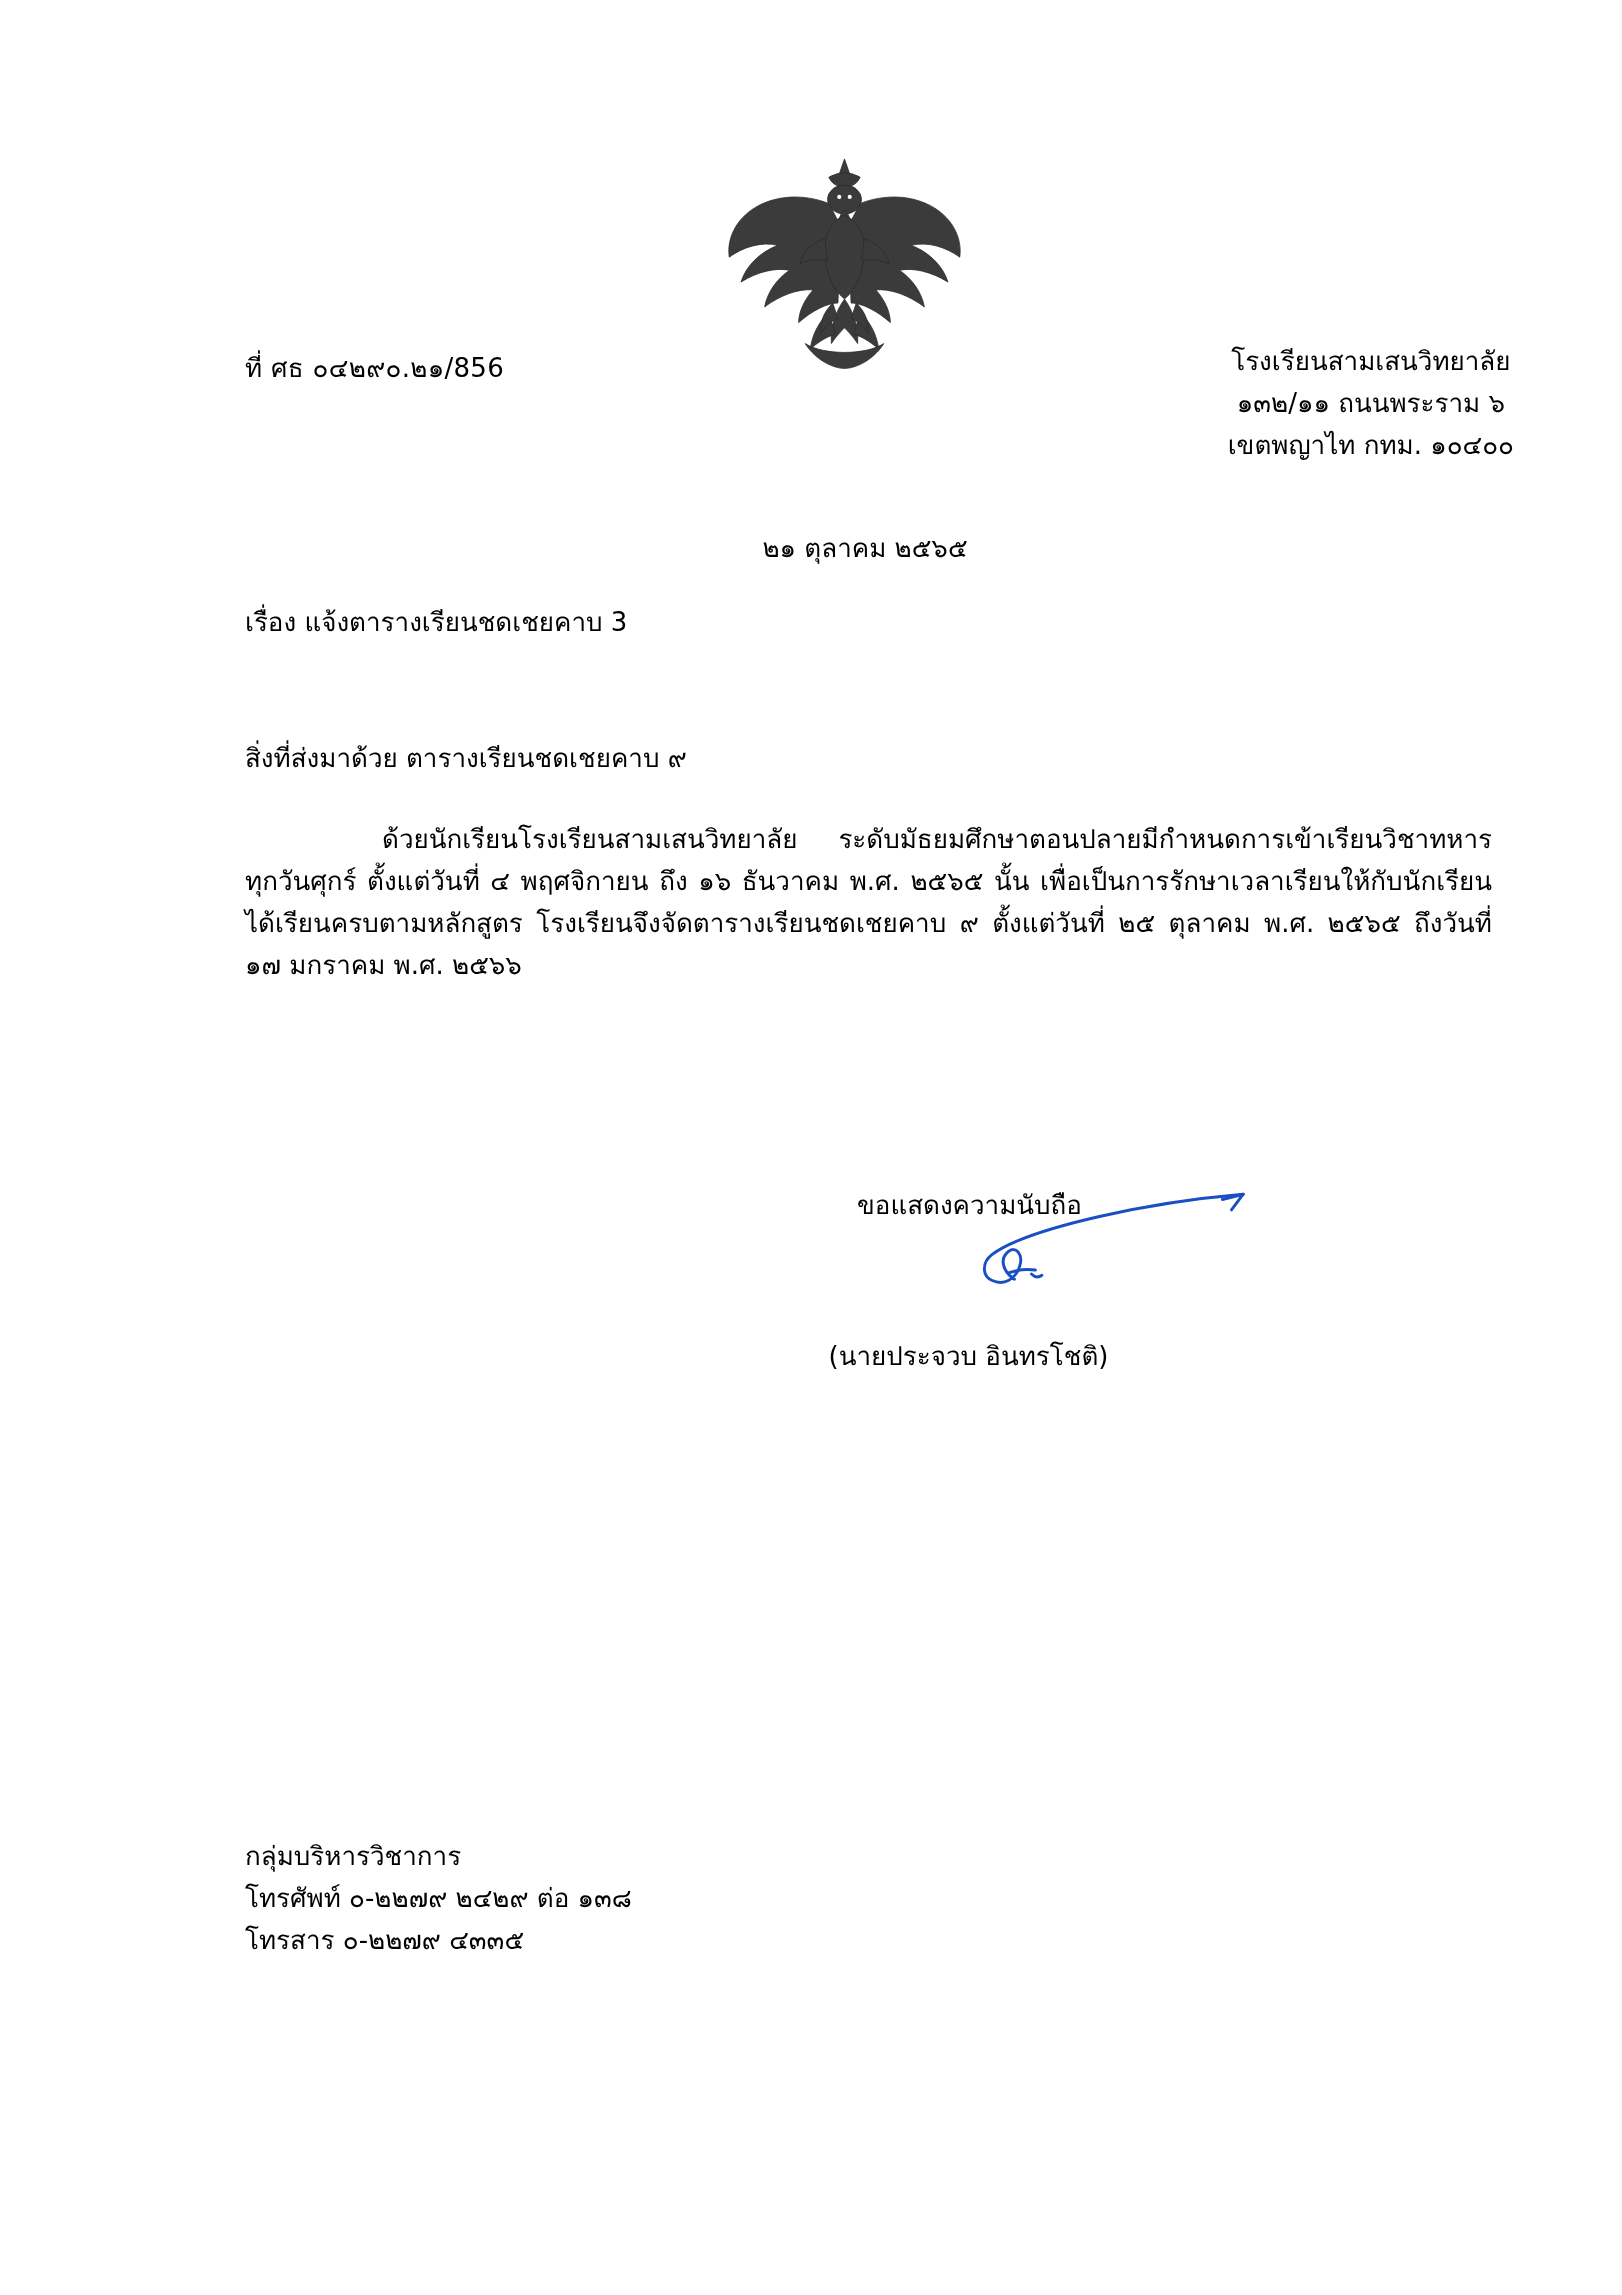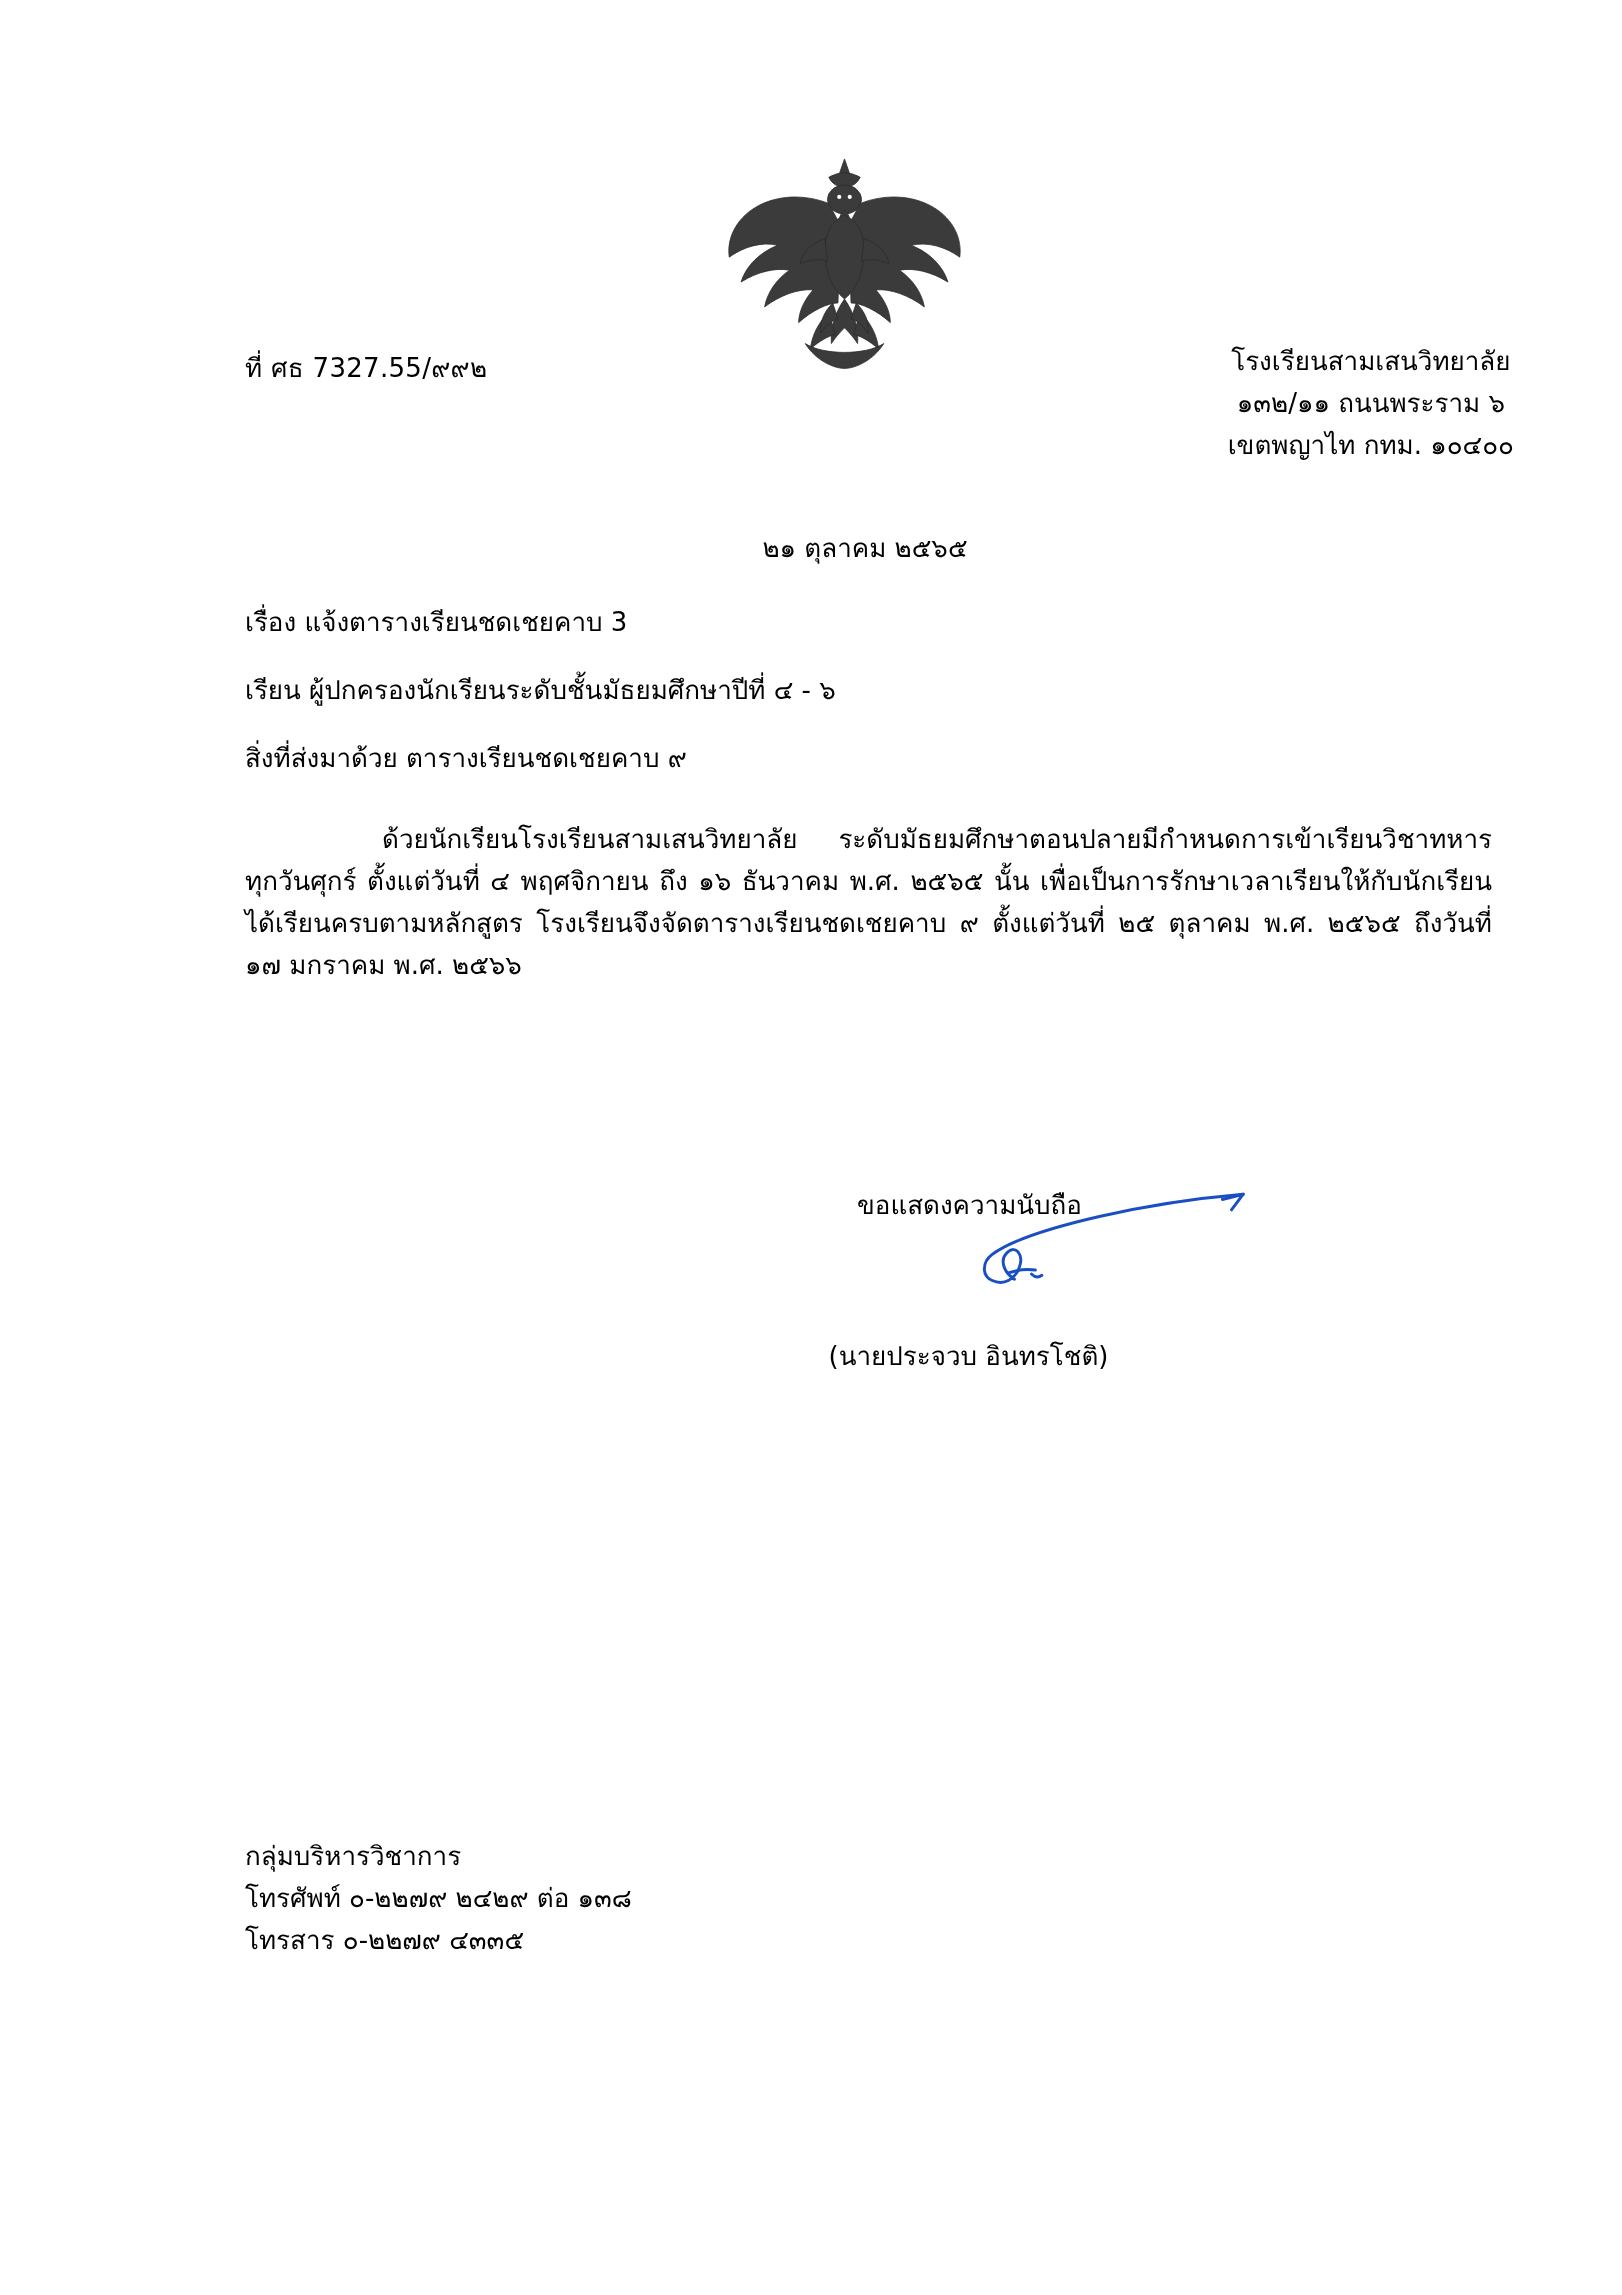--- a/index.html
+++ b/index.html
@@ -172,32 +172,31 @@
         <path d="M150 300 C178 318 242 318 270 300 C254 326 226 338 210 338
                  C194 338 166 326 150 300 Z"></path>
       </g>
       <g fill="#ffffff">
         <circle cx="202" cy="76" r="3.2"></circle>
         <circle cx="218" cy="76" r="3.2"></circle>
       </g>
     </svg>
   </div>
 
-  <div class="doc-number">ที่  ศธ 7327.55/๙๙๒</div>
+  <div class="doc-number">ที่  ศธ ๐๔๒๙๐.๒๑/856</div>
 
   <div class="sender-block">
     <div>โรงเรียนสามเสนวิทยาลัย</div>
     <div>๑๓๒/๑๑  ถนนพระราม ๖</div>
     <div>เขตพญาไท กทม. ๑๐๔๐๐</div>
   </div>
 
   <div class="date-line">๒๑ ตุลาคม  ๒๕๖๕</div>
 
   <div class="field-line f-subject">เรื่อง  แจ้งตารางเรียนชดเชยคาบ 3</div>
-  <div class="field-line f-to">เรียน  ผู้ปกครองนักเรียนระดับชั้นมัธยมศึกษาปีที่ ๔ - ๖</div>
   <div class="field-line f-attach">สิ่งที่ส่งมาด้วย  ตารางเรียนชดเชยคาบ ๙</div>
 
   <div class="para p1">
     <p><span class="indent"></span><span>ด้วยนักเรียนโรงเรียนสามเสนวิทยาลัย ระดับมัธยมศึกษาตอนปลายมีกำหนดการเข้าเรียนวิชาทหารทุกวันศุกร์ ตั้งแต่วันที่ ๔ พฤศจิกายน ถึง ๑๖ ธันวาคม พ.ศ. ๒๕๖๕ นั้น เพื่อเป็นการรักษาเวลาเรียนให้กับนักเรียนได้เรียนครบตามหลักสูตร โรงเรียนจึงจัดตารางเรียนชดเชยคาบ ๙ ตั้งแต่วันที่ ๒๕ ตุลาคม พ.ศ. ๒๕๖๕ ถึงวันที่ ๑๗ มกราคม พ.ศ. ๒๕๖๖</span></p>
   </div>
 
 
   <div class="closing">ขอแสดงความนับถือ</div>
 
   <div class="signature-svg">

